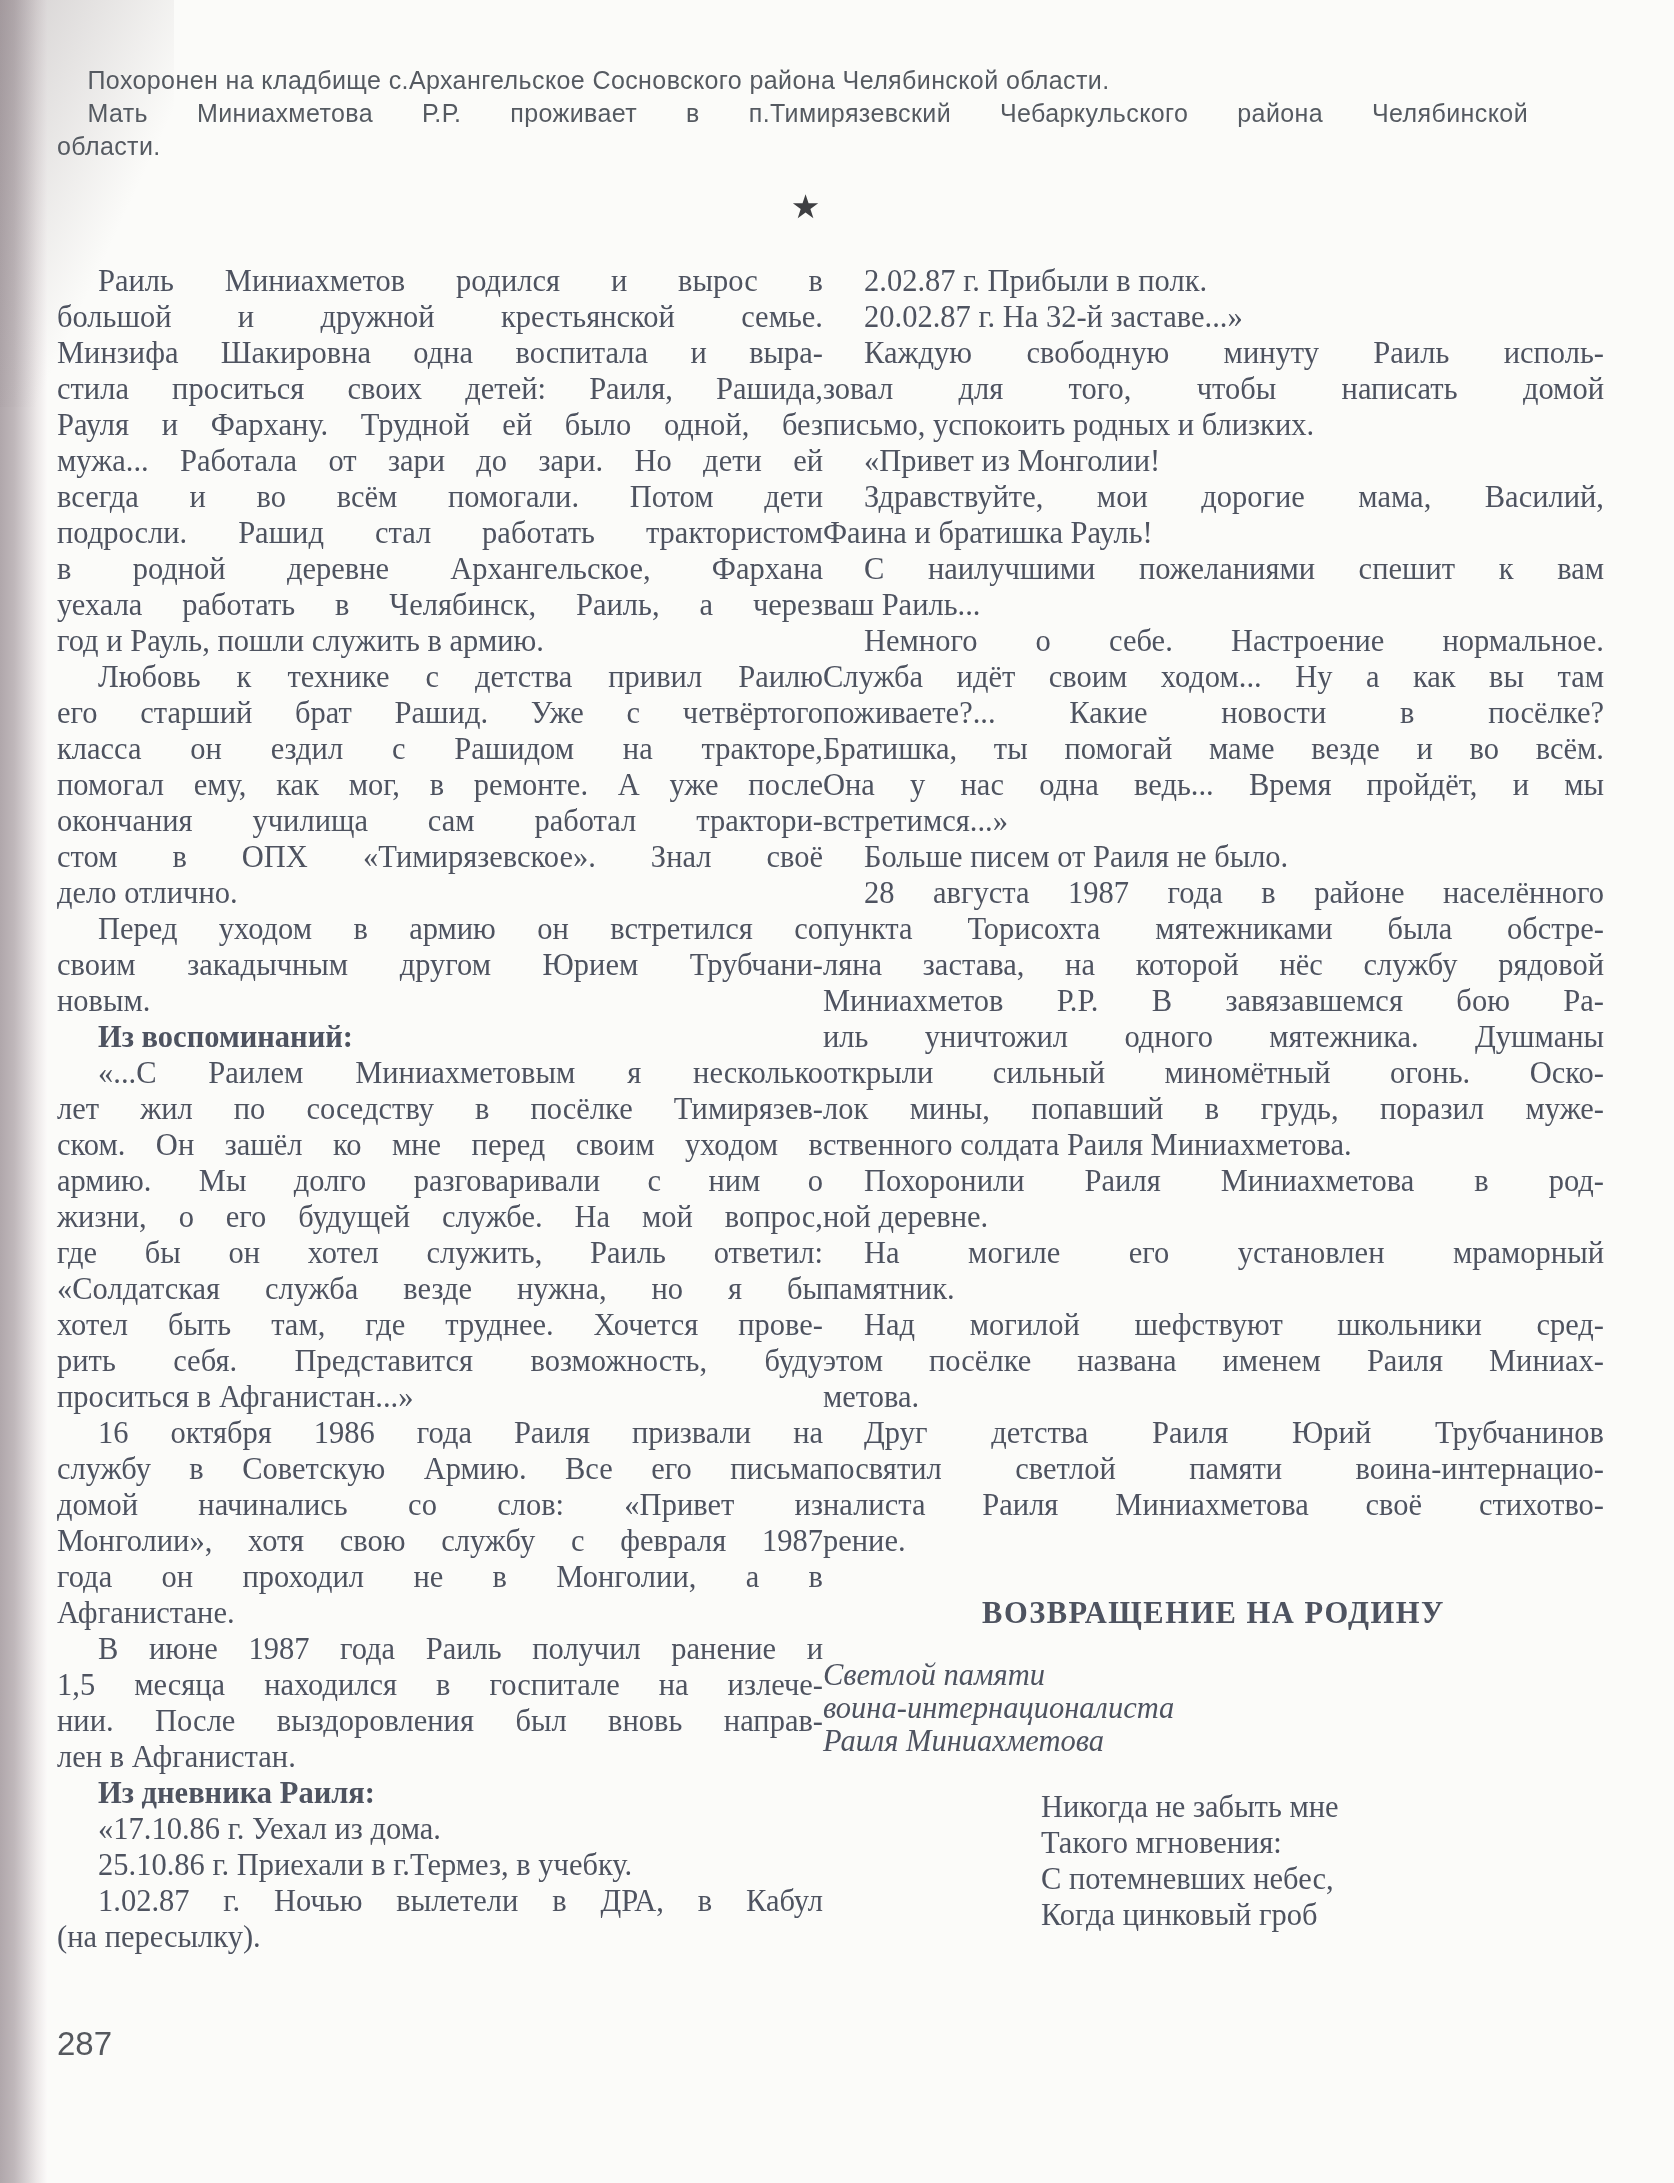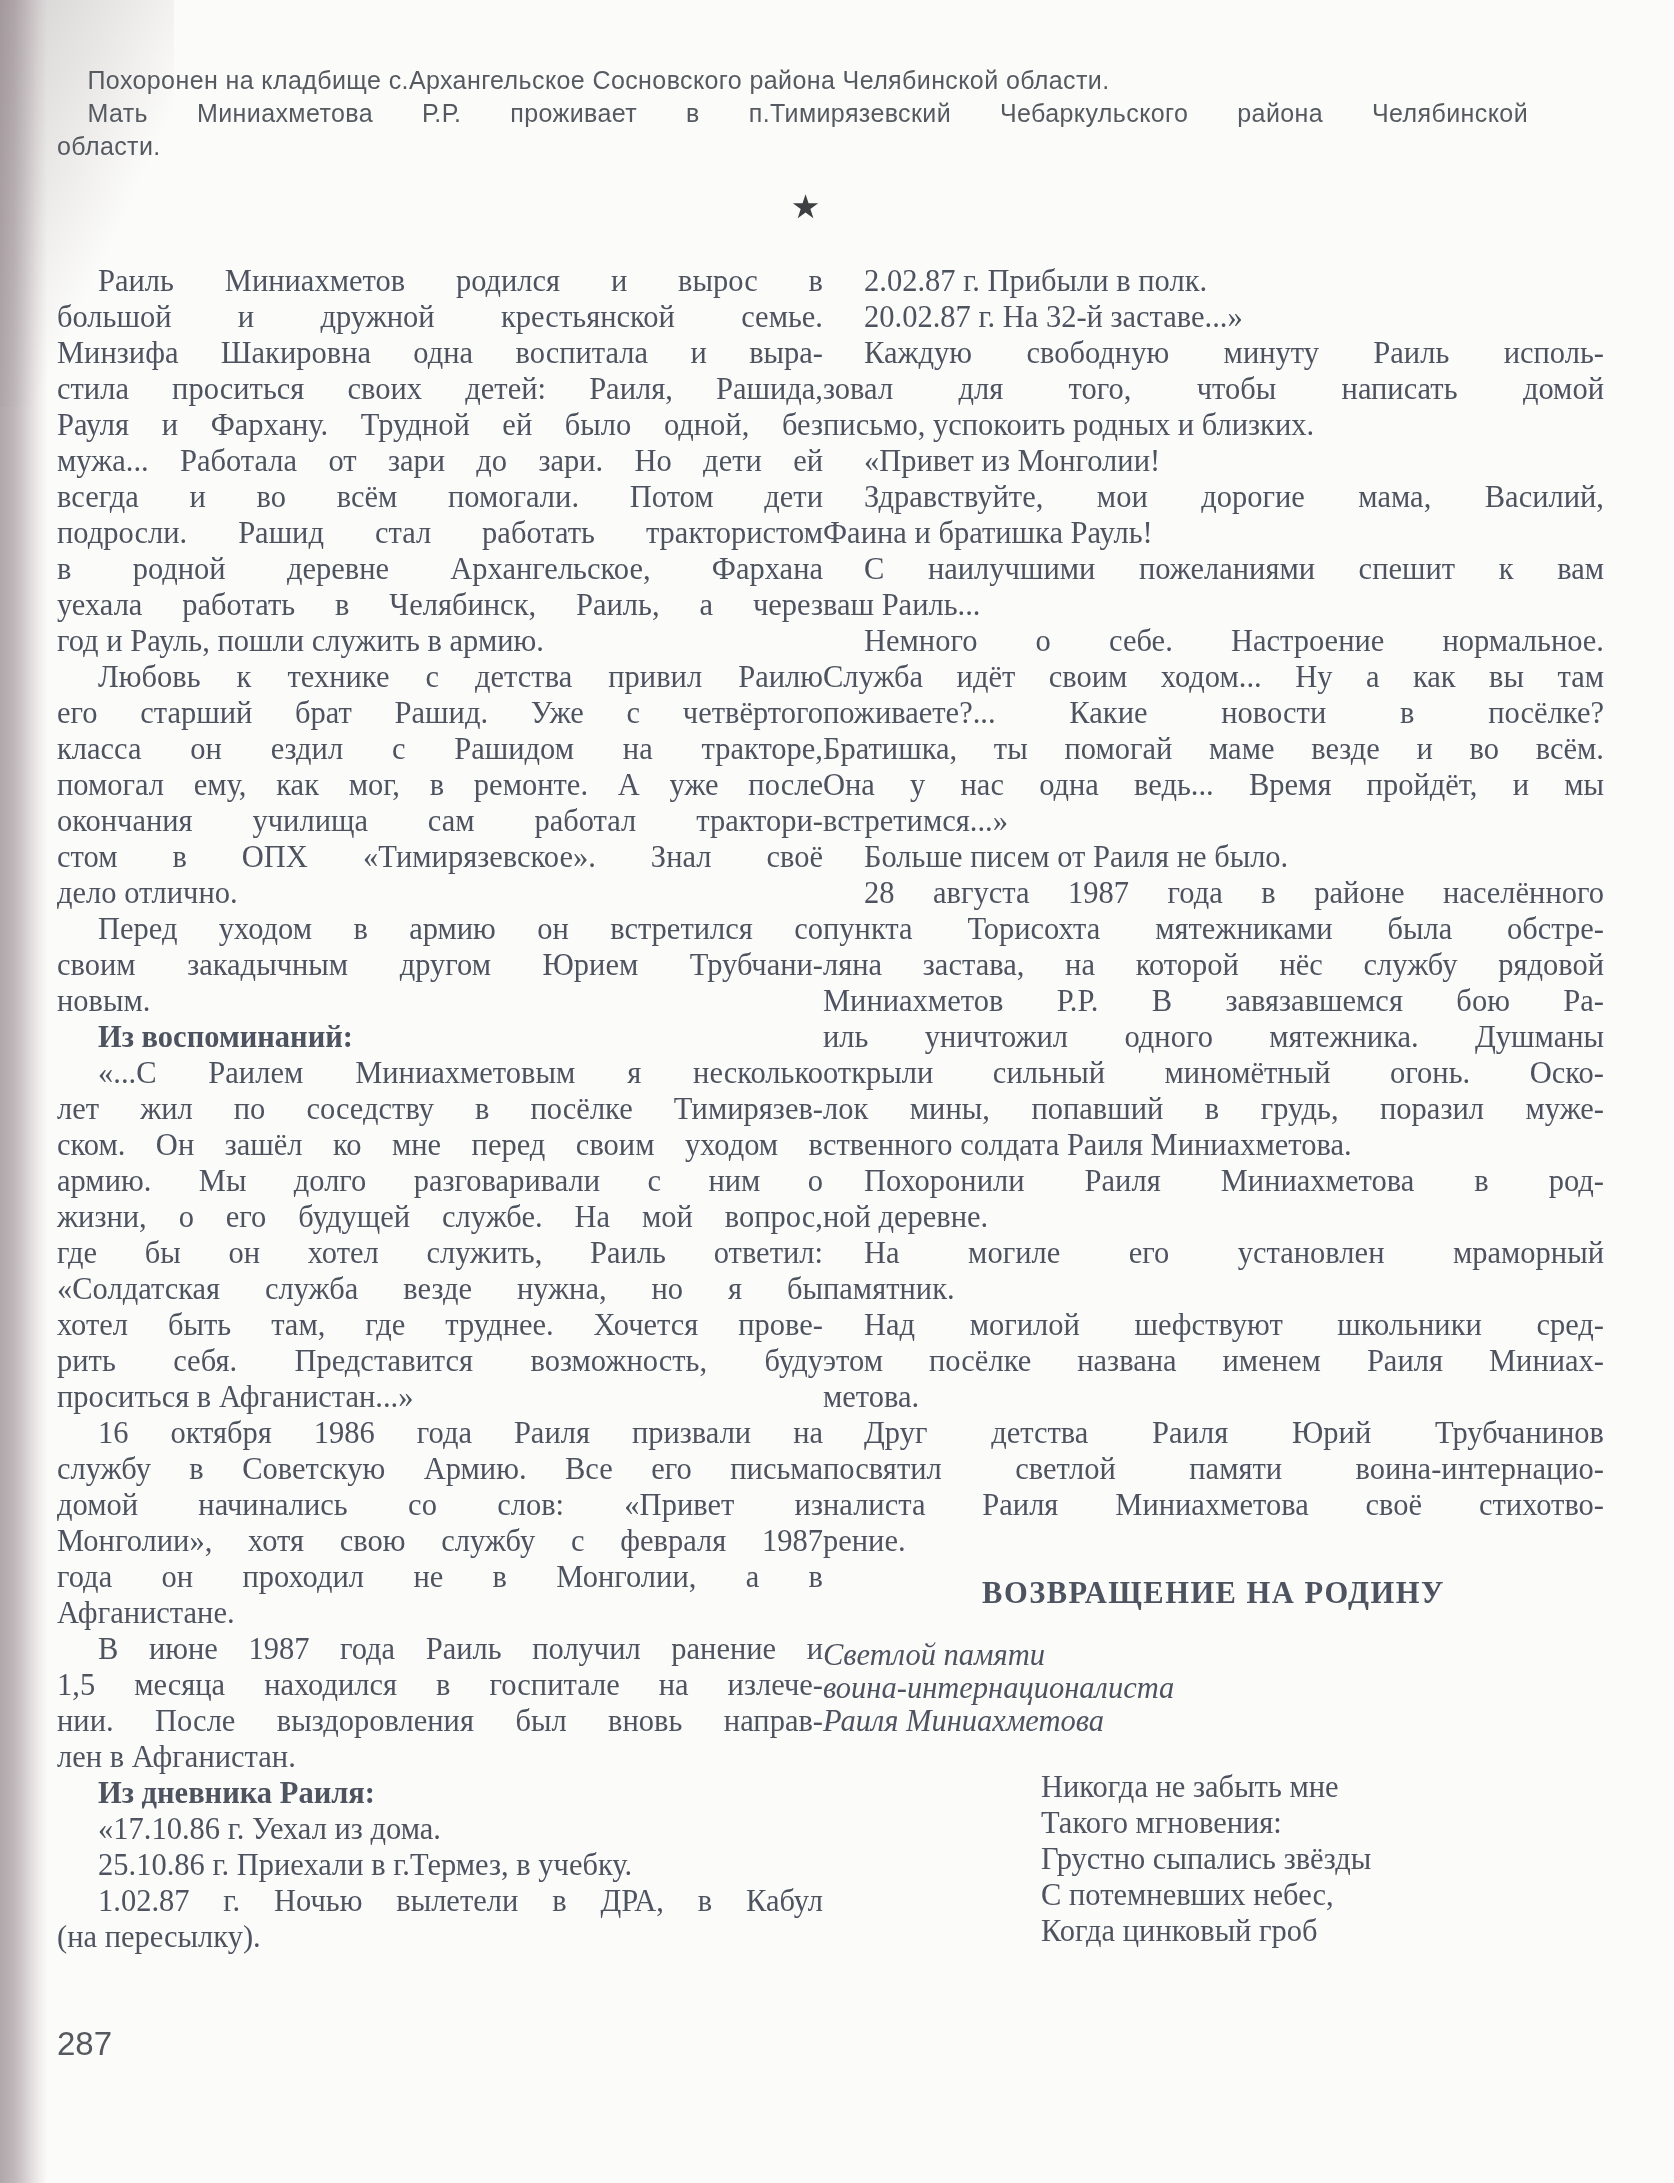--- a/index.html
+++ b/index.html
@@ -47,21 +47,21 @@
   }
   .col-left  { width: 766px; }
   .col-right { width: 781px; }
 
   .line { line-height: 36px; }
   .line.j { text-align: justify; text-align-last: justify; }
   .line.first { text-indent: 41px; }
 
   .style-bold .line { font-weight: 700; }
 
-  .style-heading { margin: 16px 0 28px; }
+  .style-heading { margin: 36px 0 28px; }
   .style-heading .line { font-weight: 700; text-align: center; letter-spacing: 1.5px; }
 
   .style-dedication { padding-right: 94px; font-style: italic; }
   .style-dedication .line { line-height: 33px; }
 
   .style-poem { padding-left: 218px; margin-top: 30.5px; }
 
   .pagenum {
     position: absolute; left: 0; top: 1961px; width: 1497px;
     font-family: "Liberation Sans", "DejaVu Sans", sans-serif;
@@ -227,21 +227,20 @@
             <div class="line">ВОЗВРАЩЕНИЕ НА РОДИНУ</div>
           </div>
           <div class="para style-dedication">
             <div class="line">Светлой памяти</div>
             <div class="line">воина-интернационалиста</div>
             <div class="line">Раиля Миниахметова</div>
           </div>
           <div class="para style-poem">
             <div class="line">Никогда не забыть мне</div>
             <div class="line">Такого  мгновения:</div>
-            <div class="line">Грустно сыпались звёзды</div>
             <div class="line">С потемневших небес,</div>
             <div class="line">Когда цинковый гроб</div>
           </div>
         </div>
     </div>
 
     <div class="pagenum">287</div>
   </div>
 </div>
 

